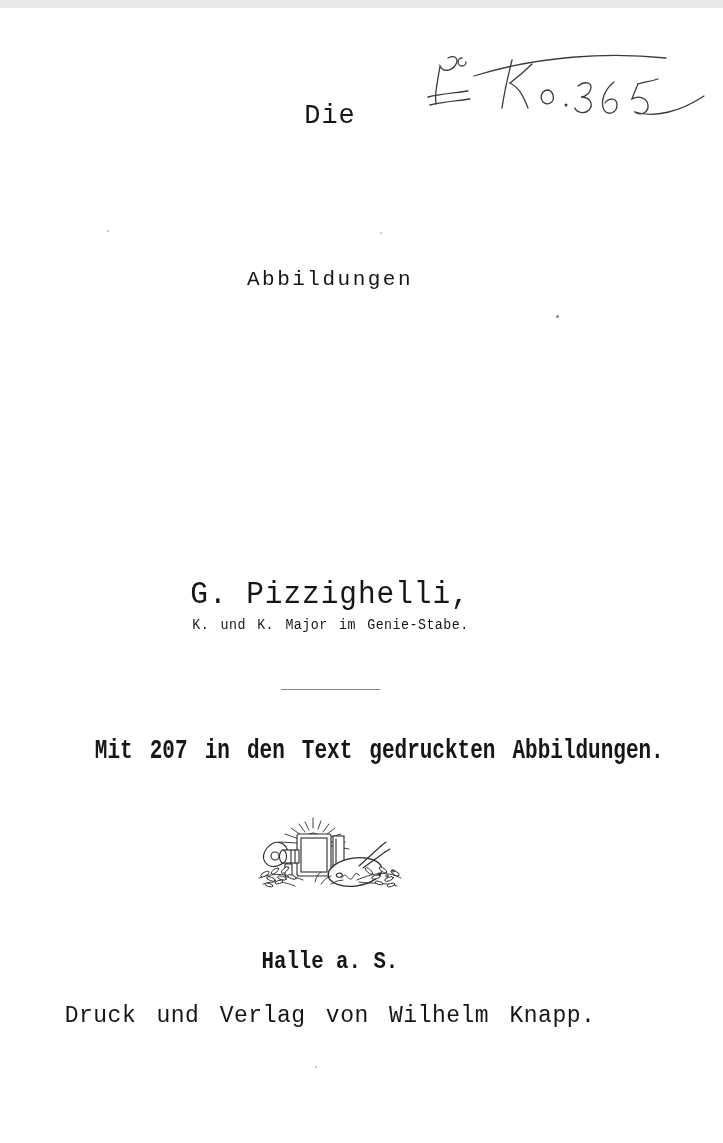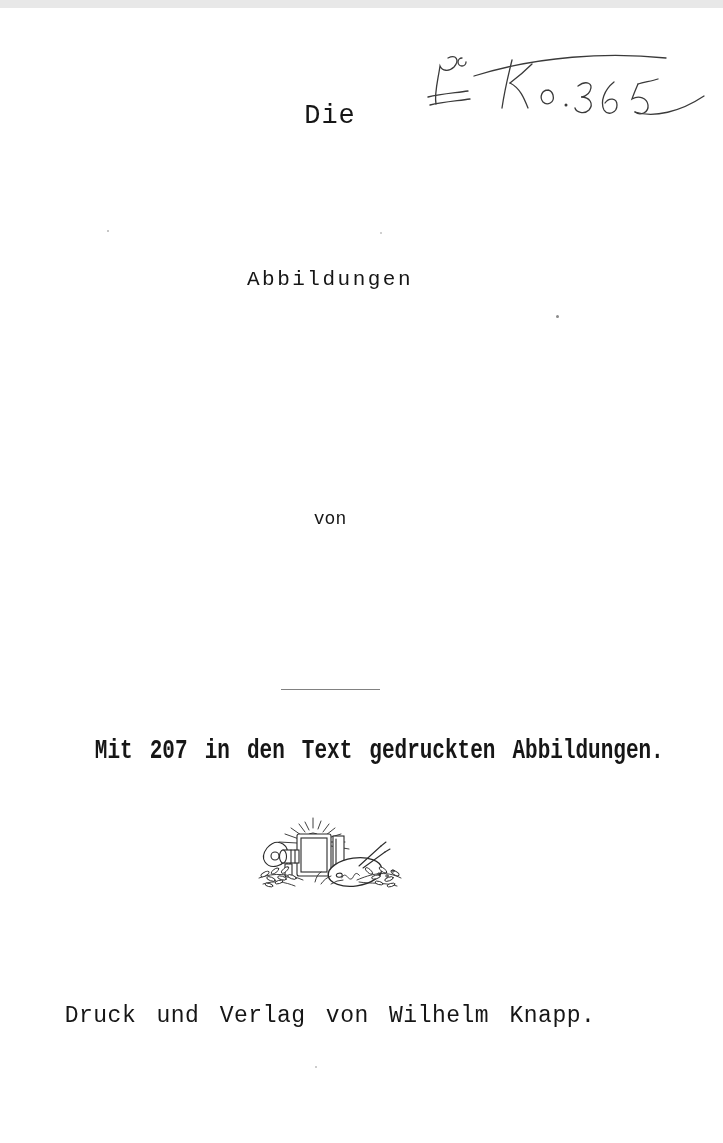--- a/index.html
+++ b/index.html
@@ -80,25 +80,28 @@
     <span>Die</span>
   </div>
 
 
   <div class="col l-darg">
     <span>Abbildungen</span>
   </div>
 
 
 
-  <div class="col l-von">
-    <span>von</span>
-  </div>
-
-
+
+  <div class="col l-author">
+    <span class="sx">G. Pizzighelli,</span>
+  </div>
+
+  <div class="col l-rank">
+    <span class="sx">K. und K. Major im Genie-Stabe.</span>
+  </div>
 
   <div class="rule"></div>
 
   <div class="col l-note">
     <span class="sx">Mit 207 in den Text gedruckten Abbildungen.</span>
   </div>
 
   <div class="ornament-wrap">
     <svg width="150" height="78" viewBox="0 0 150 78">
       <g fill="none" stroke="#2b2b2b" stroke-width="1.1" stroke-linecap="round">
@@ -174,20 +177,23 @@
         </g>
         <g stroke-width="0.9">
           <path d="M60,66 q2,-8 6,-10"></path>
             <path d="M66,68 q4,-6 10,-8"></path>
             <path d="M76,68 q6,-4 12,-4"></path>
         </g>
       </g>
     </svg>
   </div>
 
+  <div class="col l-halle">
+    <span class="sx">Halle a. S.</span>
+  </div>
   <div class="col l-publ">
     <span>Druck und Verlag von Wilhelm Knapp.</span>
   </div>
 
   <div class="speck sp1"></div>
   <div class="speck sp2"></div>
   <div class="speck sp3"></div>
   <div class="speck sp4"></div>
 
 </div>

